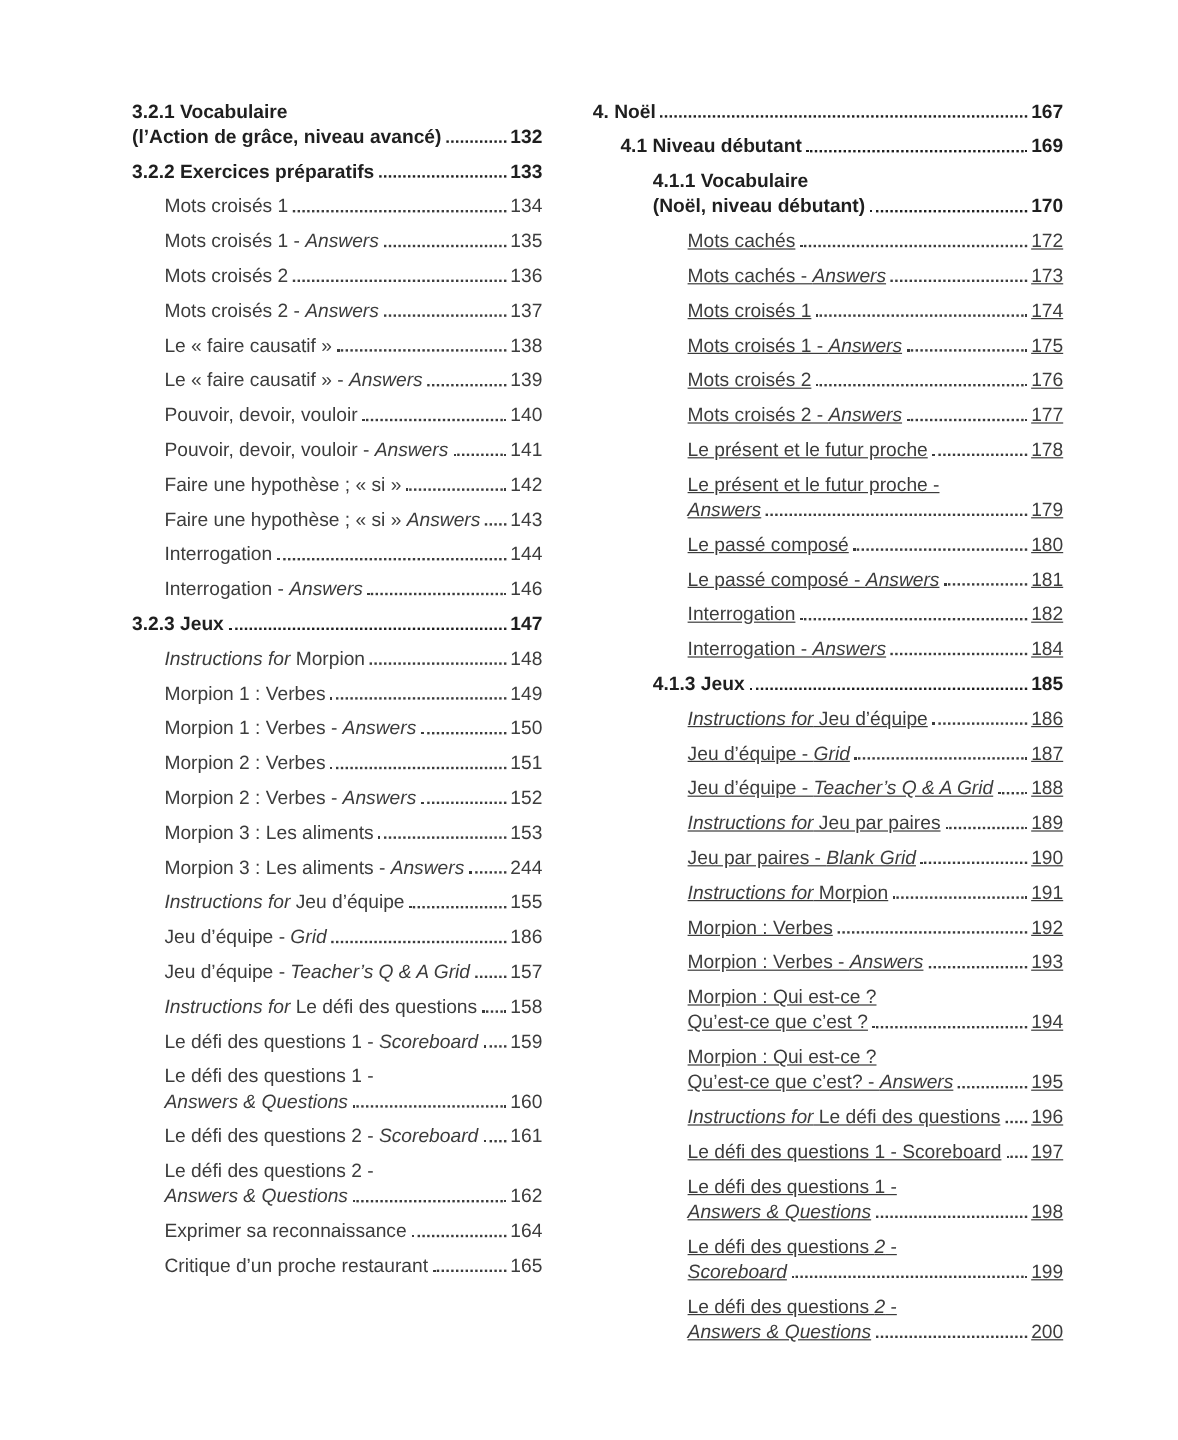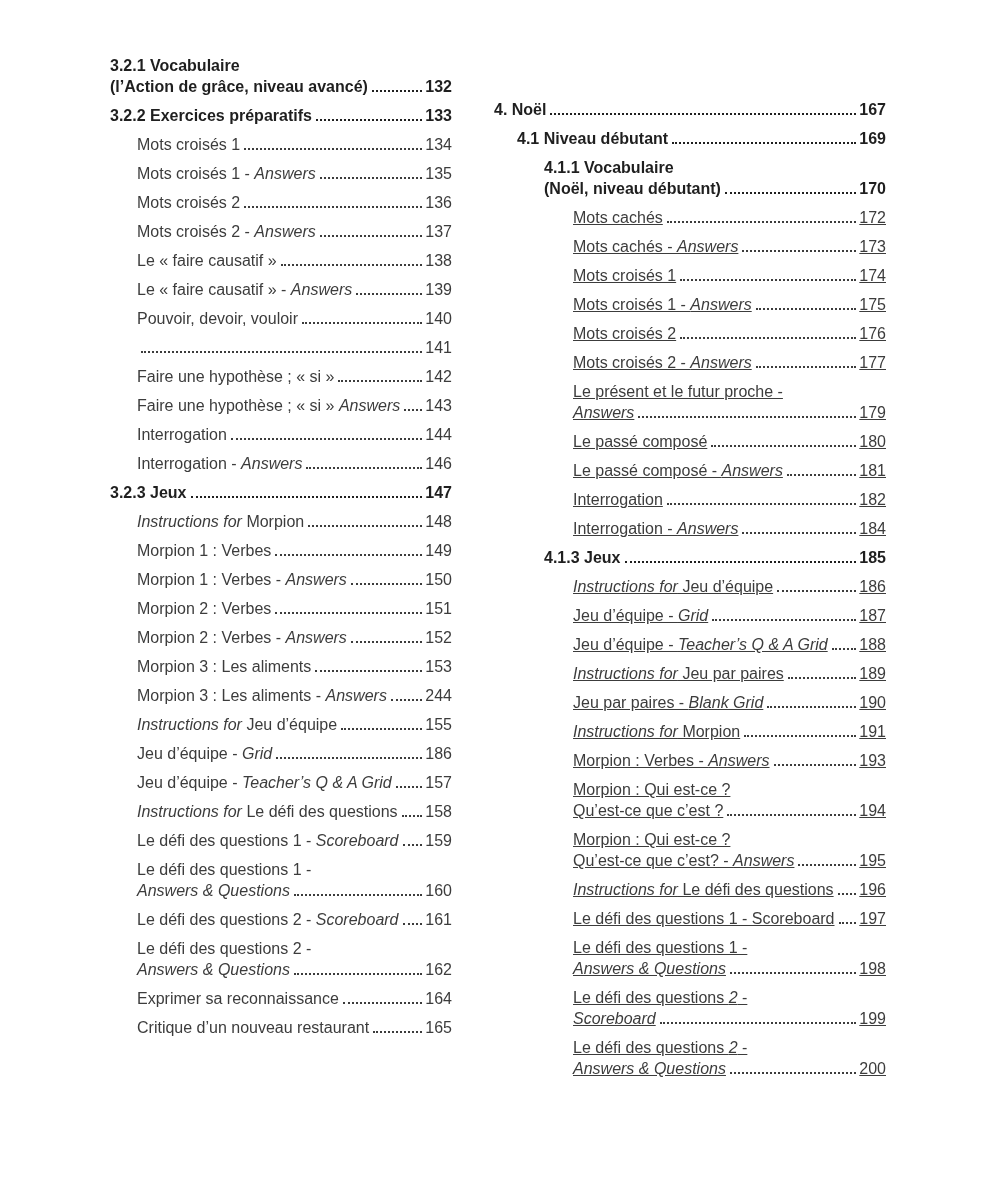--- a/index.html
+++ b/index.html
@@ -7,25 +7,25 @@
   body {
     width: 982px;
     height: 1200px;
     font-family: "Liberation Sans", "DejaVu Sans", sans-serif;
     font-size: 16px;
     color: #3c3c3c;
     overflow: hidden;
   }
   .page {
     display: flex;
-    padding: 55px 0 0 110px;
+    padding: 83px 0 0 110px;
     gap: 42px;
   }
   .col-left  { width: 342px; }
-  .col-right { width: 392px; margin-top: 44px; }
+  .col-right { width: 392px; }
 
   .entry { margin-bottom: 8px; }
   .entry .line {
     display: flex;
     align-items: baseline;
     line-height: 21px;
   }
   .entry.bold { font-weight: bold; color: #1f1f1f; }
 
   
@@ -113,20 +113,21 @@
       </div>
       <div class="entry lvl3">
         <div class="line">
           <span class="txt"><span>Pouvoir, devoir, vouloir</span></span>
           <span class="leader"></span>
           <span class="pg">140</span>
         </div>
       </div>
       <div class="entry lvl3">
         <div class="line">
+          <span class="txt"><span>Pouvoir, devoir, vouloir - </span><span class="it">Answers</span></span>
           <span class="leader"></span>
           <span class="pg">141</span>
         </div>
       </div>
       <div class="entry lvl3">
         <div class="line">
           <span class="txt"><span>Faire une hypothèse ; « si »</span></span>
           <span class="leader"></span>
           <span class="pg">142</span>
         </div>
@@ -272,21 +273,21 @@
       </div>
       <div class="entry lvl3">
         <div class="line">
           <span class="txt"><span>Exprimer sa reconnaissance</span></span>
           <span class="leader"></span>
           <span class="pg">164</span>
         </div>
       </div>
       <div class="entry lvl3">
         <div class="line">
-          <span class="txt"><span>Critique d’un nouveau restaurant</span></span>
+          <span class="txt"><span>Critique d’un proche restaurant</span></span>
           <span class="leader"></span>
           <span class="pg">165</span>
         </div>
       </div>
     </div>
   <div class="col col-right">
       <div class="entry lvl0 bold">
         <div class="line">
           <span class="txt"><span>4. Noël</span></span>
           <span class="leader"></span>
@@ -347,20 +348,27 @@
       </div>
       <div class="entry lvl3">
         <div class="line">
           <span class="txt"><span>Mots croisés 2 - </span><span class="it">Answers</span></span>
           <span class="leader"></span>
           <span class="pg">177</span>
         </div>
       </div>
       <div class="entry lvl3">
         <div class="line">
+          <span class="txt"><span>Le présent et le futur proche</span></span>
+          <span class="leader"></span>
+          <span class="pg">178</span>
+        </div>
+      </div>
+      <div class="entry lvl3">
+        <div class="line">
           <span class="txt"><span>Le présent et le futur proche -</span></span>
         </div>
         <div class="line">
           <span class="txt"><span class="it">Answers</span></span>
           <span class="leader"></span>
           <span class="pg">179</span>
         </div>
       </div>
       <div class="entry lvl3">
         <div class="line">
@@ -430,20 +438,27 @@
           <span class="txt"><span>Jeu par paires - </span><span class="it">Blank Grid</span></span>
           <span class="leader"></span>
           <span class="pg">190</span>
         </div>
       </div>
       <div class="entry lvl3">
         <div class="line">
           <span class="txt"><span class="it">Instructions for</span><span> Morpion</span></span>
           <span class="leader"></span>
           <span class="pg">191</span>
+        </div>
+      </div>
+      <div class="entry lvl3">
+        <div class="line">
+          <span class="txt"><span>Morpion : Verbes</span></span>
+          <span class="leader"></span>
+          <span class="pg">192</span>
         </div>
       </div>
       <div class="entry lvl3">
         <div class="line">
           <span class="txt"><span>Morpion : Verbes - </span><span class="it">Answers</span></span>
           <span class="leader"></span>
           <span class="pg">193</span>
         </div>
       </div>
       <div class="entry lvl3">

